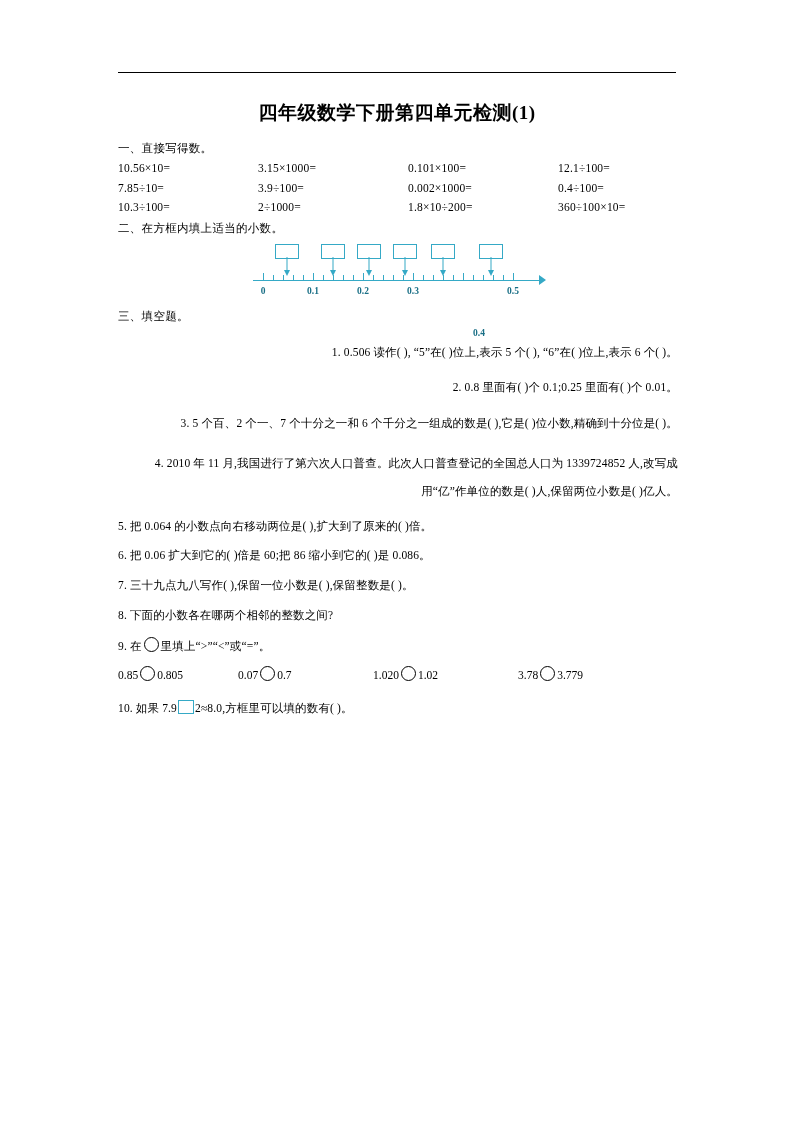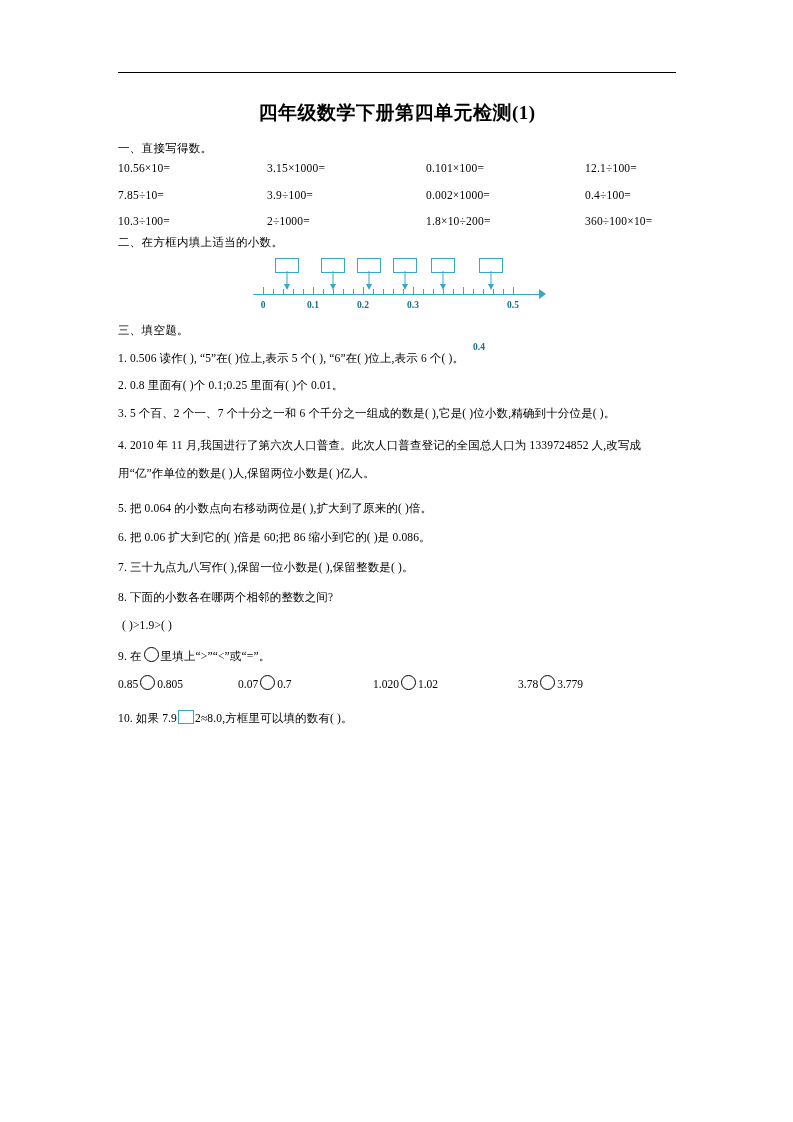--- a/index.html
+++ b/index.html
@@ -53,21 +53,20 @@
     margin: 0 0 2px 0;
     letter-spacing: 0.3px;
   }
   
   .calc-grid {
     display: grid;
     grid-template-columns: 140px 150px 150px 120px;
     row-gap: 2px;
     font-size: 11.5px;
     margin-bottom: 3px;
-    gap: 9px;
   }
   .calc-cell {
     white-space: nowrap;
     letter-spacing: 0.2px;
   }
   
   .numberline-wrap {
     position: relative;
     height: 58px;
     margin: 6px 0 4px 0;
@@ -139,21 +138,21 @@
     transform: translateX(-50%);
   }
   
   .q {
     font-size: 11.5px;
     margin: 0 0 2px 0;
     letter-spacing: 0.15px;
   }
   .q.tall { line-height: 2.55; }
   .q.tall2 { line-height: 2.45; }
-  .q.sp { margin-top: 4px; }
+  .q.sp { margin-top: 12px; text-align: right; }
   .q.sp2 { margin-top: 12px; }
   .sub {
     margin-left: 4px;
     margin-top: 10px;
     font-size: 11.5px;
   }
   .bigcirc {
     display: inline-block;
     width: 13px;
     height: 13px;
@@ -280,21 +279,20 @@
     <div class="sec-head" style="margin-top:6px;">三、填空题。</div>
 
     <div class="q tall sp">1. 0.506 读作(                ),  “5”在(      )位上,表示 5 个(      ), “6”在(      )位上,表示 6 个(      )。</div>
     <div class="q sp">2. 0.8 里面有(      )个 0.1;0.25 里面有(      )个 0.01。</div>
     <div class="q tall2 sp">3. 5 个百、2 个一、7 个十分之一和 6 个千分之一组成的数是(      ),它是(      )位小数,精确到十分位是(      )。</div>
     <div class="q tall2 sp">4. 2010 年 11 月,我国进行了第六次人口普查。此次人口普查登记的全国总人口为 1339724852 人,改写成用“亿”作单位的数是(          )人,保留两位小数是(          )亿人。</div>
     <div class="q sp2">5. 把 0.064 的小数点向右移动两位是(      ),扩大到了原来的(      )倍。</div>
     <div class="q sp2">6. 把 0.06 扩大到它的(      )倍是 60;把 86 缩小到它的(      )是 0.086。</div>
     <div class="q sp2">7. 三十九点九八写作(      ),保留一位小数是(      ),保留整数是(      )。</div>
     <div class="q sp2">8. 下面的小数各在哪两个相邻的整数之间?</div>
-    <div class="q sub">(      )&gt;1.9&gt;(      )</div>
 
     <div class="q sp2"><span>9. 在</span><span class="bigcirc"></span><span>里填上“&gt;”“&lt;”或“=”。</span></div>
 
     <div class="cmp-row">
       <div><span>0.85</span><span class="bigcirc"></span><span>0.805</span></div>
       <div><span>0.07</span><span class="bigcirc"></span><span>0.7</span></div>
       <div><span>1.020</span><span class="bigcirc"></span><span>1.02</span></div>
       <div><span>3.78</span><span class="bigcirc"></span><span>3.779</span></div>
     </div>
 

